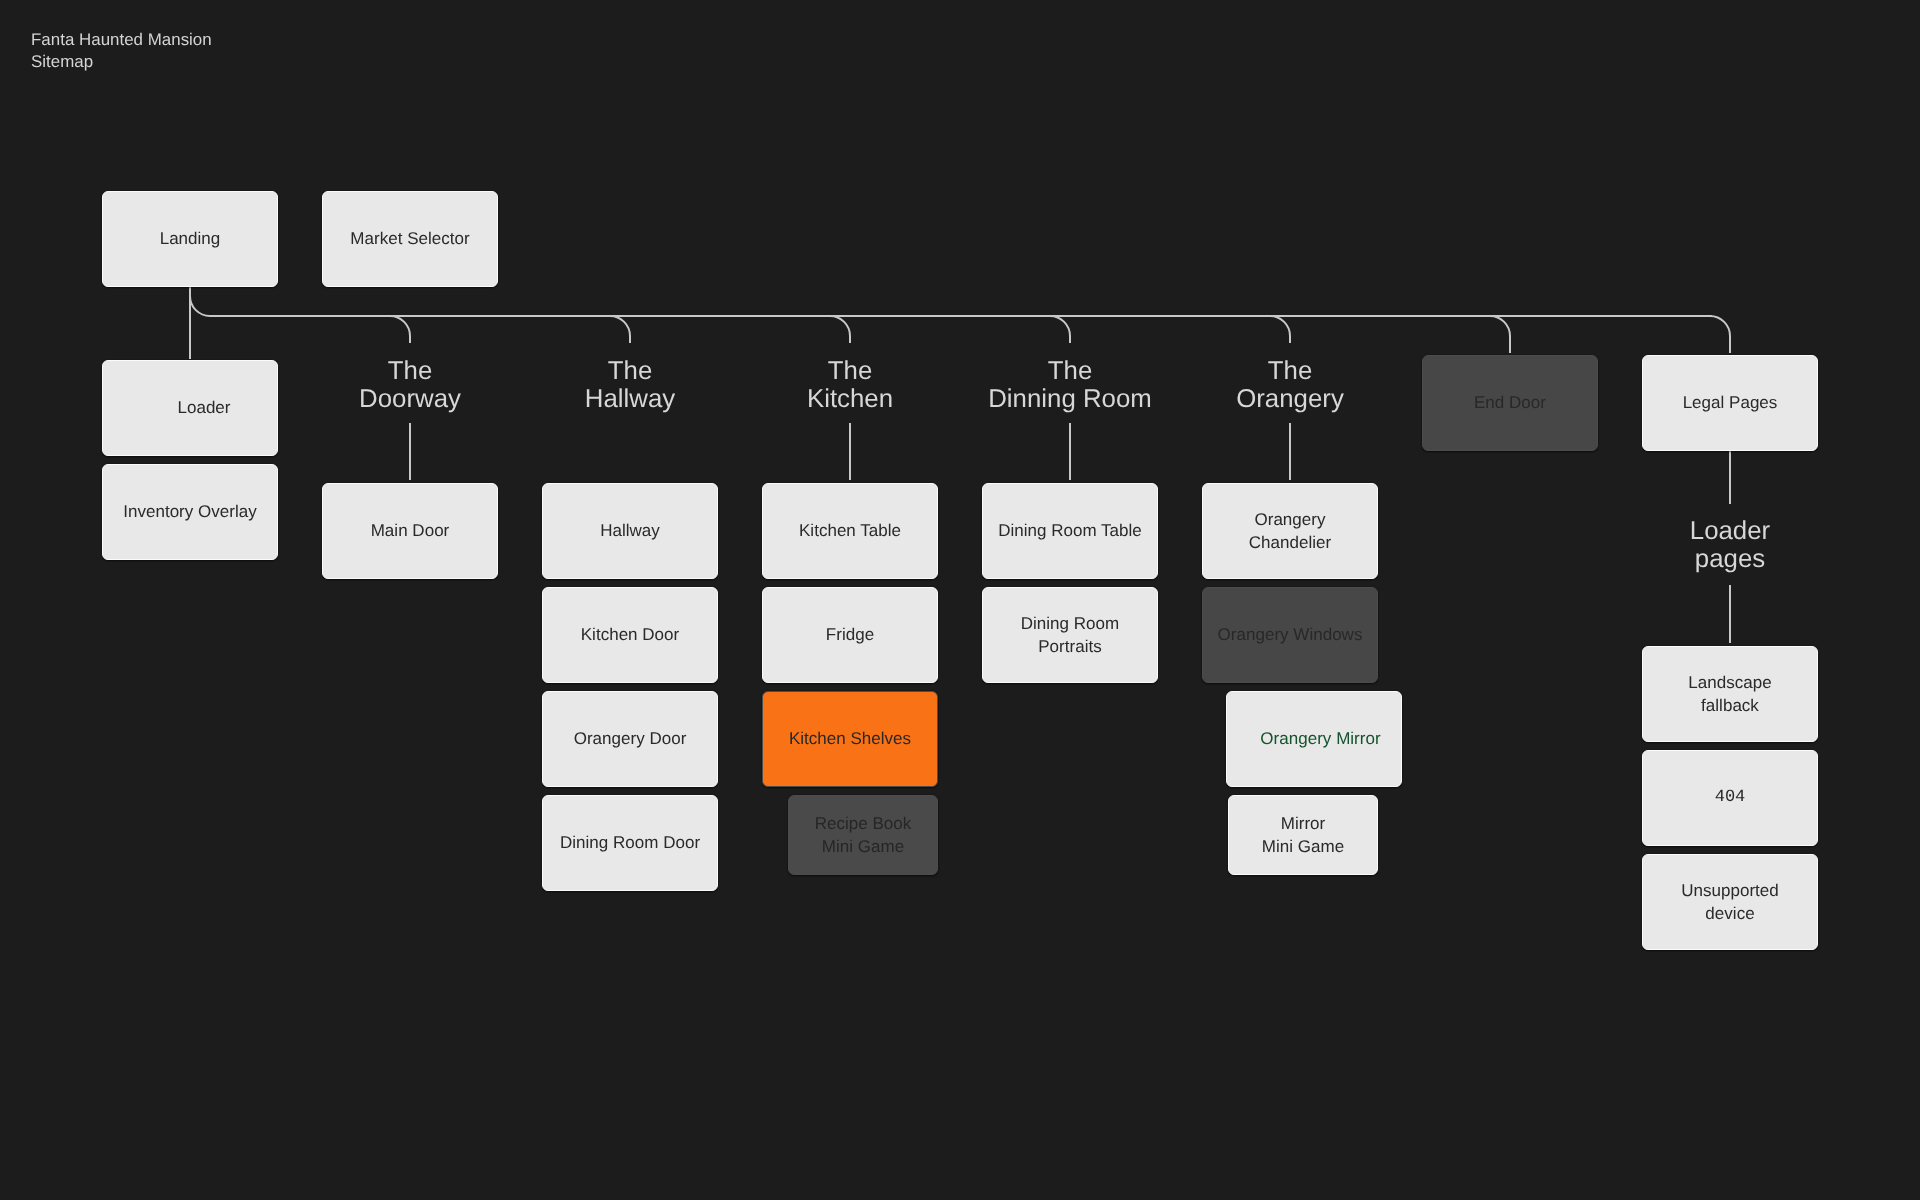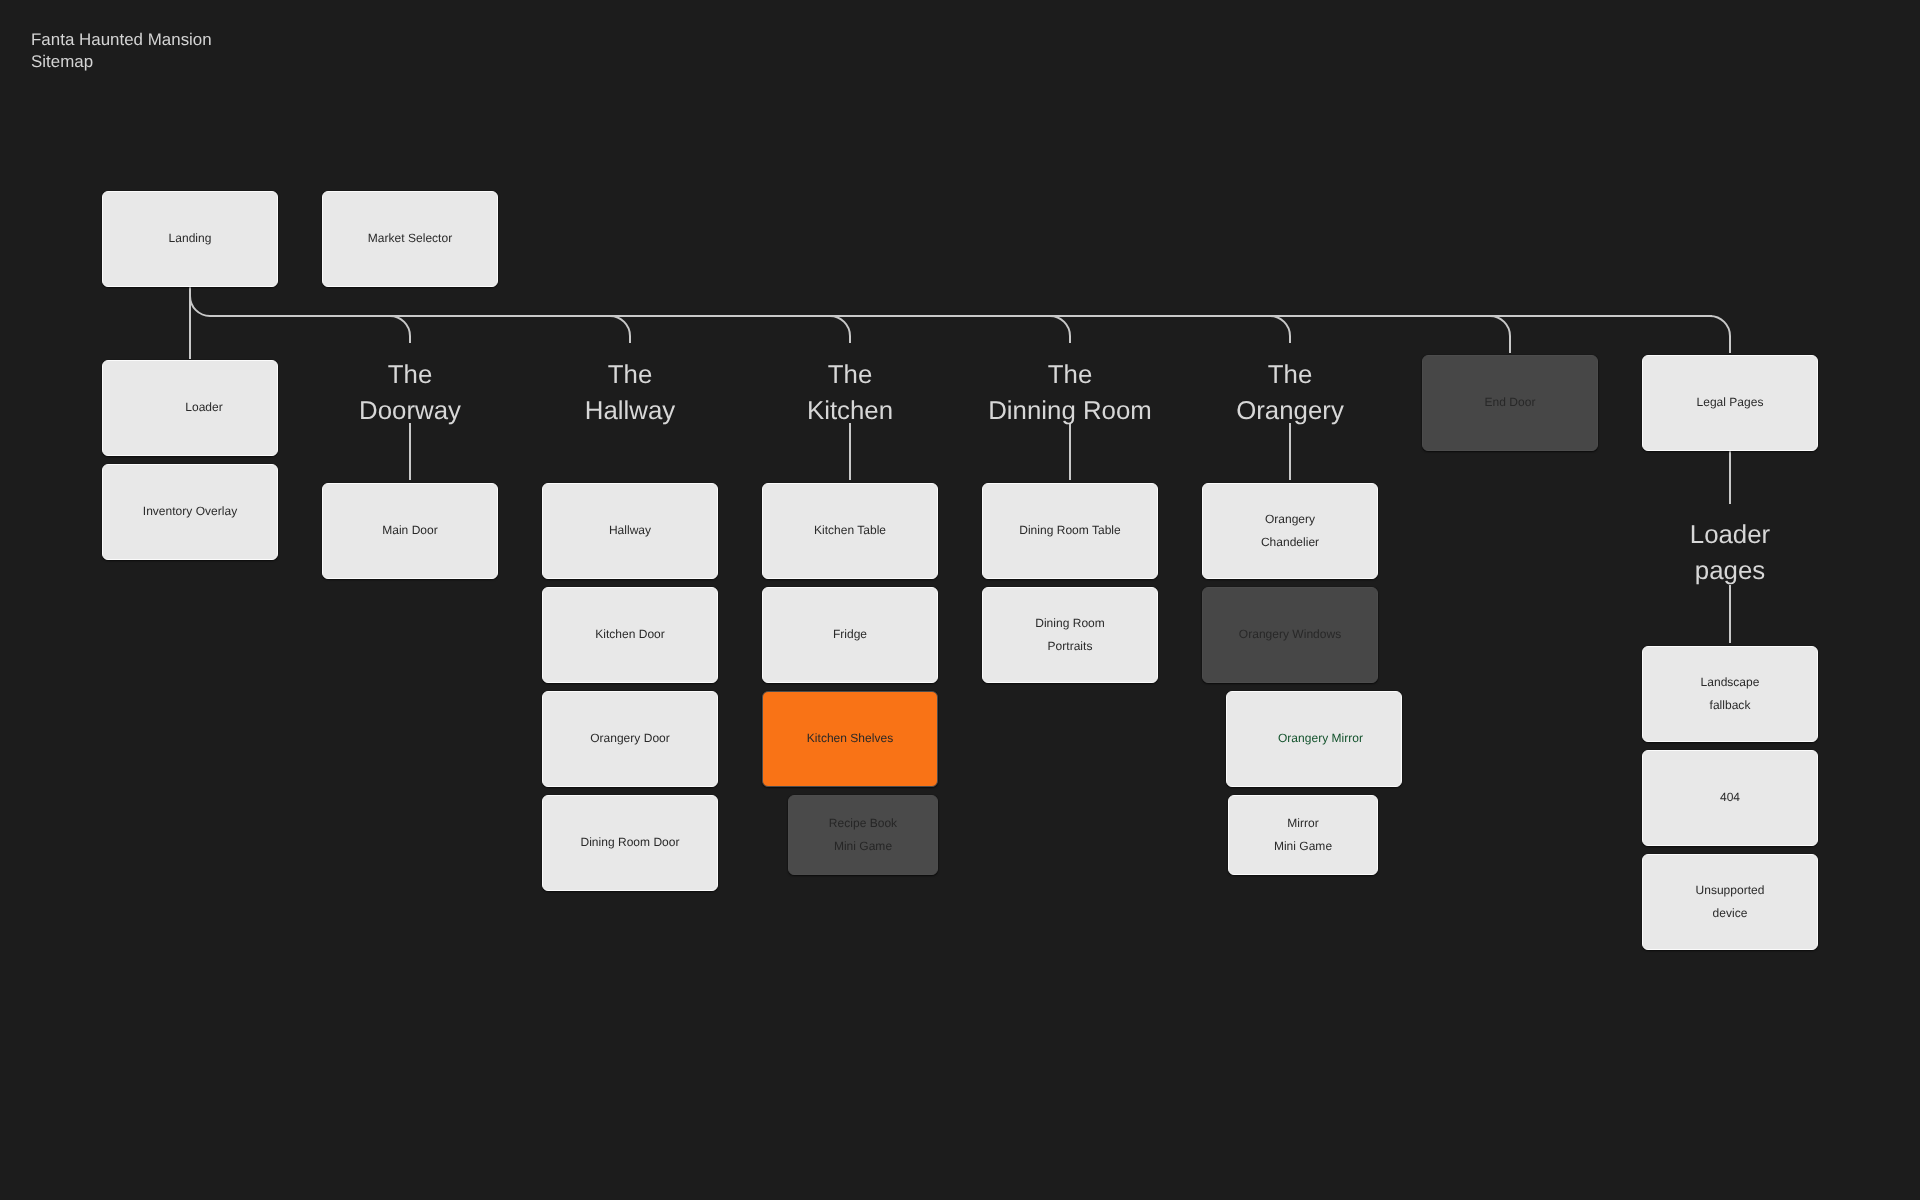--- a/index.html
+++ b/index.html
@@ -14,30 +14,30 @@
   #doc-title{position:absolute;left:31px;top:29px;width:420px;
        font-size:16.9px;line-height:22px;color:#d4d4d4;letter-spacing:0.02px;}
 
   .connectors{position:absolute;left:0;top:0;width:1920px;height:1200px;}
   #cards{position:absolute;left:0;top:0.5px;width:1920px;height:0;}
 
   .card{position:absolute;box-sizing:border-box;border-radius:6px;
         background:#e8e8e8;color:#2a2a2a;
         border:1px solid #fbfbfb;
         box-shadow:0 1px 2px rgba(0,0,0,0.55), 0 0 1px rgba(0,0,0,0.7);
-        font-size:12px;line-height:23.4px;letter-spacing:0.02px;
+        font-size:17px;line-height:23.4px;letter-spacing:0.02px;
         display:flex;align-items:center;justify-content:center;
         text-align:center;white-space:pre-line;padding-top:1px;}
   .card.muted{background:#474747;color:#282828;border-color:#4c4c4c;
         box-shadow:0 1px 2px rgba(0,0,0,0.6), 0 0 1px rgba(0,0,0,0.75);}
   .card.muted-sub{background:#4a4a4a;color:#262626;border-color:#4f4f4f;
         box-shadow:0 1px 2px rgba(0,0,0,0.6), 0 0 1px rgba(0,0,0,0.75);}
 
   .glabel{position:absolute;color:#d7d7d7;
-        font-size:25.8px;line-height:36px;letter-spacing:0.02px;
+        font-size:25.8px;line-height:28px;letter-spacing:0.02px;
         text-align:center;white-space:pre-line;}
 </style>
 </head>
 <body style="background: rgb(28, 28, 28);">
 
 <div id="stage" style="background: rgb(28, 28, 28);">
 
   <div id="doc-title" style="color: rgb(212, 212, 212);"><span>Fanta Haunted Mansion</span><br><span>Sitemap</span></div>
 
   <svg class="connectors" viewBox="0 0 1920 1200" width="1920" height="1200" fill="none">
@@ -81,21 +81,21 @@
     <div class="card" style="left: 1202px; top: 482px; width: 176px; height: 96px; background: rgb(232, 232, 232); color: rgb(42, 42, 42); border-color: rgb(251, 251, 251);">Orangery
 Chandelier</div>
     <div class="card muted" style="left: 1202px; top: 586px; width: 176px; height: 96px; background: rgb(71, 71, 71); color: rgb(40, 40, 40); border-color: rgb(76, 76, 76);">Orangery Windows</div>
     <div class="card" style="left: 1226px; top: 690px; width: 176px; height: 96px; background: rgb(232, 232, 232); color: #14532d; border-color: rgb(251, 251, 251); padding-left: 13px;">Orangery Mirror</div>
     <div class="card" style="left: 1228px; top: 794px; width: 150px; height: 80px; background: rgb(232, 232, 232); color: rgb(42, 42, 42); border-color: rgb(251, 251, 251);">Mirror
 Mini Game</div>
     <div class="card muted" style="left: 1422px; top: 354px; width: 176px; height: 96px; background: rgb(71, 71, 71); color: rgb(40, 40, 40); border-color: rgb(76, 76, 76);">End Door</div>
     <div class="card" style="left: 1642px; top: 354px; width: 176px; height: 96px; background: rgb(232, 232, 232); color: rgb(42, 42, 42); border-color: rgb(251, 251, 251);">Legal Pages</div>
     <div class="card" style="left: 1642px; top: 645px; width: 176px; height: 96px; background: rgb(232, 232, 232); color: rgb(42, 42, 42); border-color: rgb(251, 251, 251);">Landscape
 fallback</div>
-    <div class="card" style="left: 1642px; top: 749px; width: 176px; height: 96px; background: rgb(232, 232, 232); color: rgb(42, 42, 42); border-color: rgb(251, 251, 251);">404</div>
+    <div class="card" style="left: 1642px; top: 749px; width: 176px; height: 96px; background: rgb(232, 232, 232); color: rgb(42, 42, 42); border-color: rgb(251, 251, 251); font-family: Liberation Mono, monospace;">404</div>
     <div class="card" style="left: 1642px; top: 853px; width: 176px; height: 96px; background: rgb(232, 232, 232); color: rgb(42, 42, 42); border-color: rgb(251, 251, 251);">Unsupported
 device</div>
   </div>
   <div id="labels">
     <div class="glabel" style="left: 260px; top: 357px; width: 300px; color: rgb(215, 215, 215);">The
 Doorway</div>
     <div class="glabel" style="left: 480px; top: 357px; width: 300px; color: rgb(215, 215, 215);">The
 Hallway</div>
     <div class="glabel" style="left: 700px; top: 357px; width: 300px; color: rgb(215, 215, 215);">The
 Kitchen</div>

